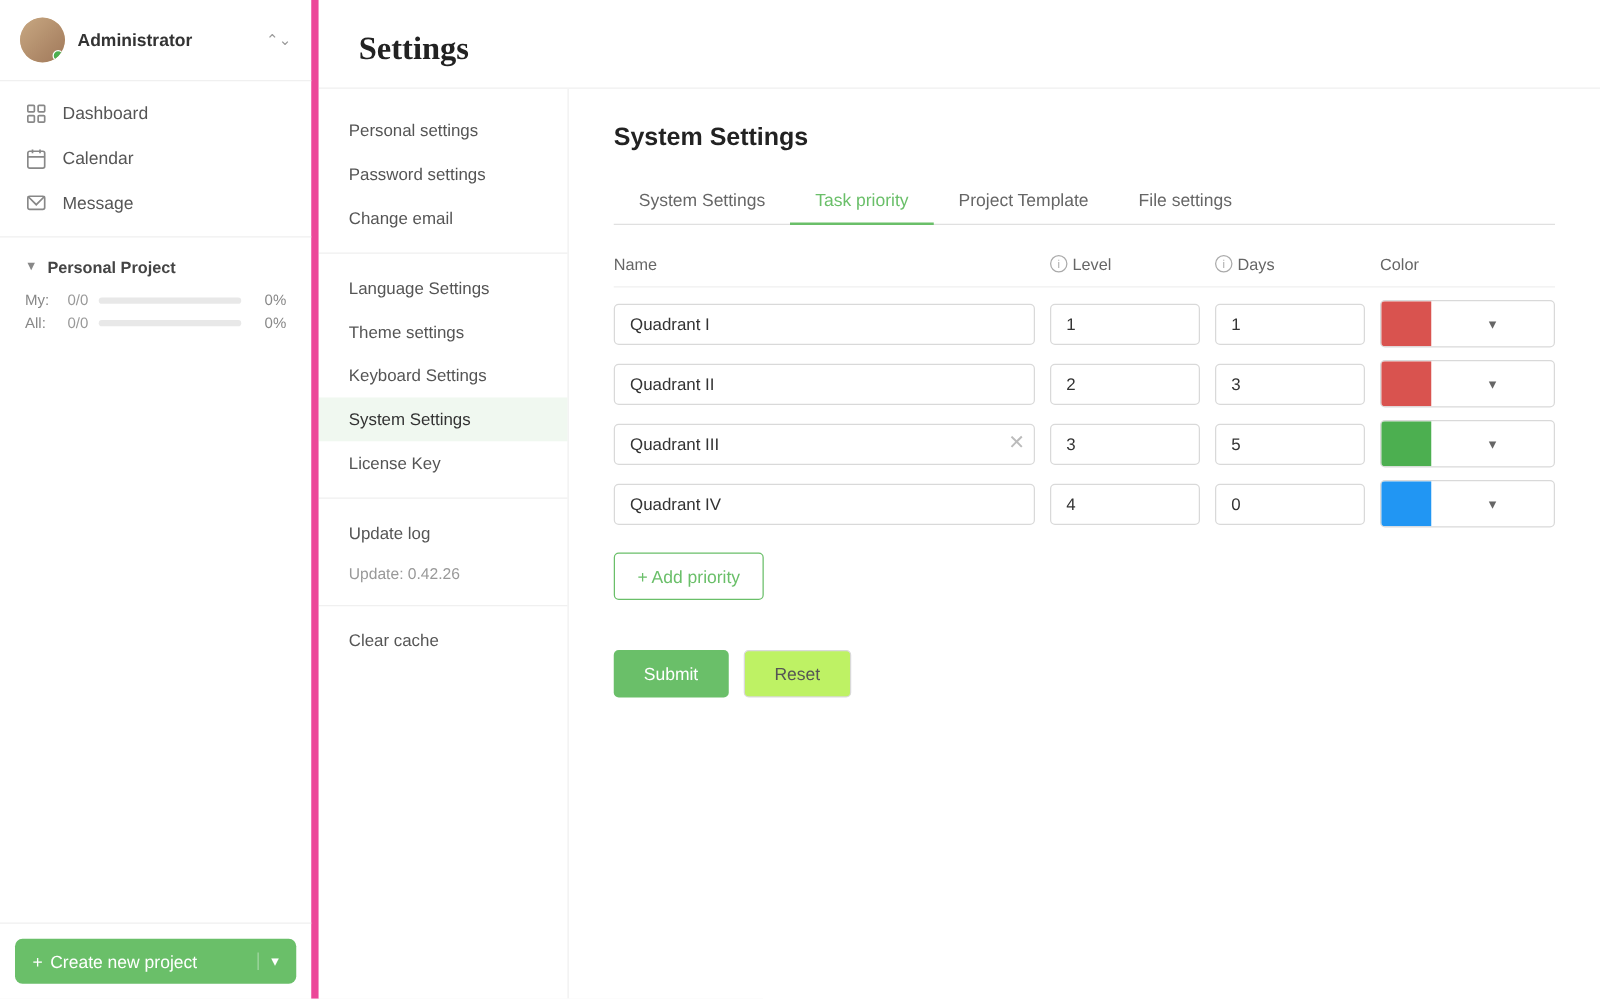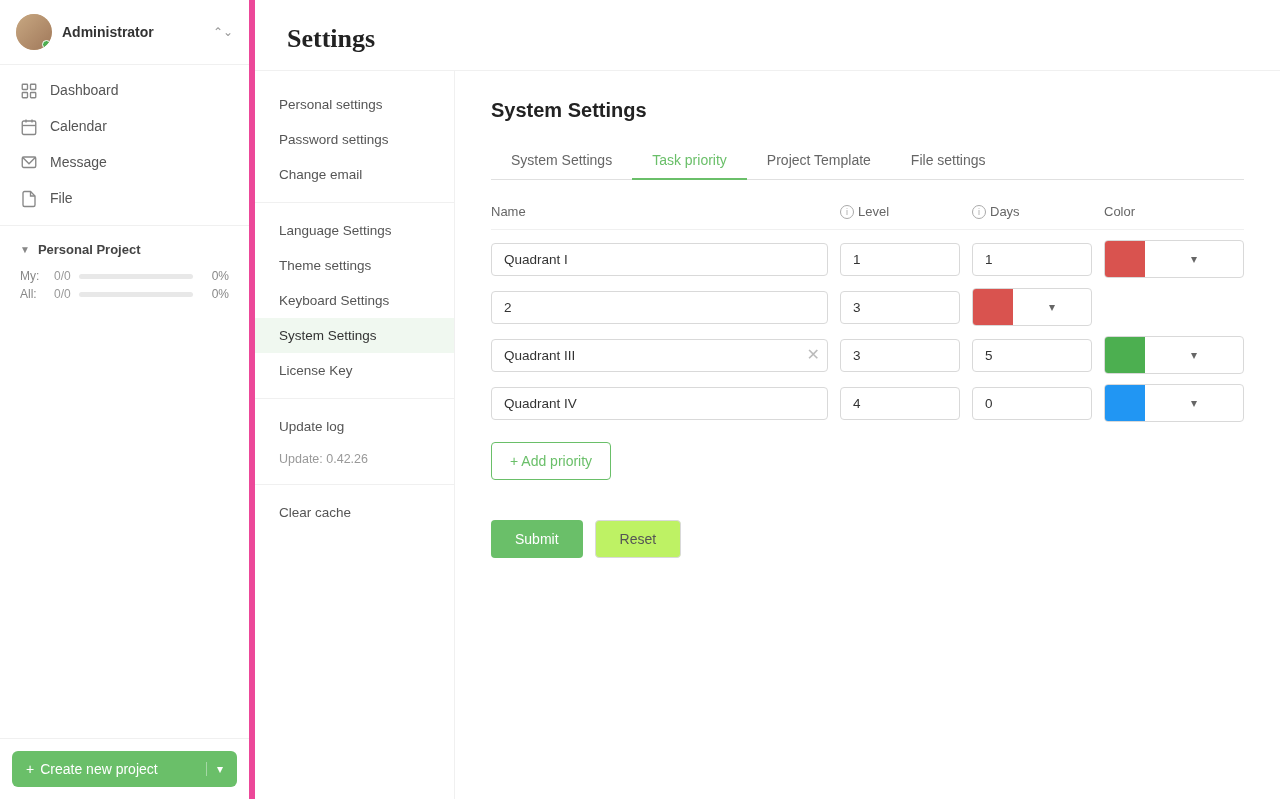--- a/index.html
+++ b/index.html
@@ -260,21 +260,21 @@
       align-items: center;
       padding: 0 0 10px 0;
       border-bottom: 1px solid #f0f0f0;
       margin-bottom: 10px;
     }
     .col-header {
       font-size: 13px;
       color: #666;
       font-weight: 500;
       display: flex;
-      align-items: flex-end;
+      align-items: flex-start;
       gap: 4px;
     }
     .info-icon {
       width: 14px;
       height: 14px;
       border-radius: 50%;
       border: 1px solid #aaa;
       color: #aaa;
       font-size: 9px;
       display: inline-flex;
@@ -419,27 +419,20 @@
           <line x1="3" y1="10" x2="21" y2="10"></line>
         </svg>
       <span>Calendar</span>
     </div>
     <div class="nav-item">
       <svg class="nav-icon" viewBox="0 0 24 24" fill="none" stroke="currentColor" stroke-width="1.8">
           <rect x="3" y="4" width="18" height="14" rx="2"></rect>
           <polyline points="3,4 12,13 21,4"></polyline>
         </svg>
       <span>Message</span>
-    </div>
-    <div class="nav-item">
-      <svg class="nav-icon" viewBox="0 0 24 24" fill="none" stroke="currentColor" stroke-width="1.8">
-          <path d="M14 2H6a2 2 0 00-2 2v16a2 2 0 002 2h12a2 2 0 002-2V8z"></path>
-          <polyline points="14,2 14,8 20,8"></polyline>
-        </svg>
-      <span>File</span>
     </div>
 
     <hr class="section-divider">
 
     <div class="personal-project-header">
       <span class="collapse-icon">▼</span>
       <span>Personal Project</span>
     </div>
     <div class="project-stats">
       <div class="stat-row">
@@ -533,20 +526,23 @@
         <input type="text" class="level-input" value="1" style="">
         <input type="text" class="days-input" value="1" style="">
         <div class="color-selector">
           <div class="color-swatch" style="background:#d9534f;"></div>
           <span class="color-dropdown-arrow">▾</span>
         </div>
       </div>
 
       
       <div class="priority-row">
+        <div class="input-wrapper">
+          <input type="text" class="priority-input" value="Quadrant II" style="">
+        </div>
         <input type="text" class="level-input" value="2" style="">
         <input type="text" class="days-input" value="3" style="">
         <div class="color-selector">
           <div class="color-swatch" style="background:#d9534f;"></div>
           <span class="color-dropdown-arrow">▾</span>
         </div>
       </div>
 
       
       <div class="priority-row">

